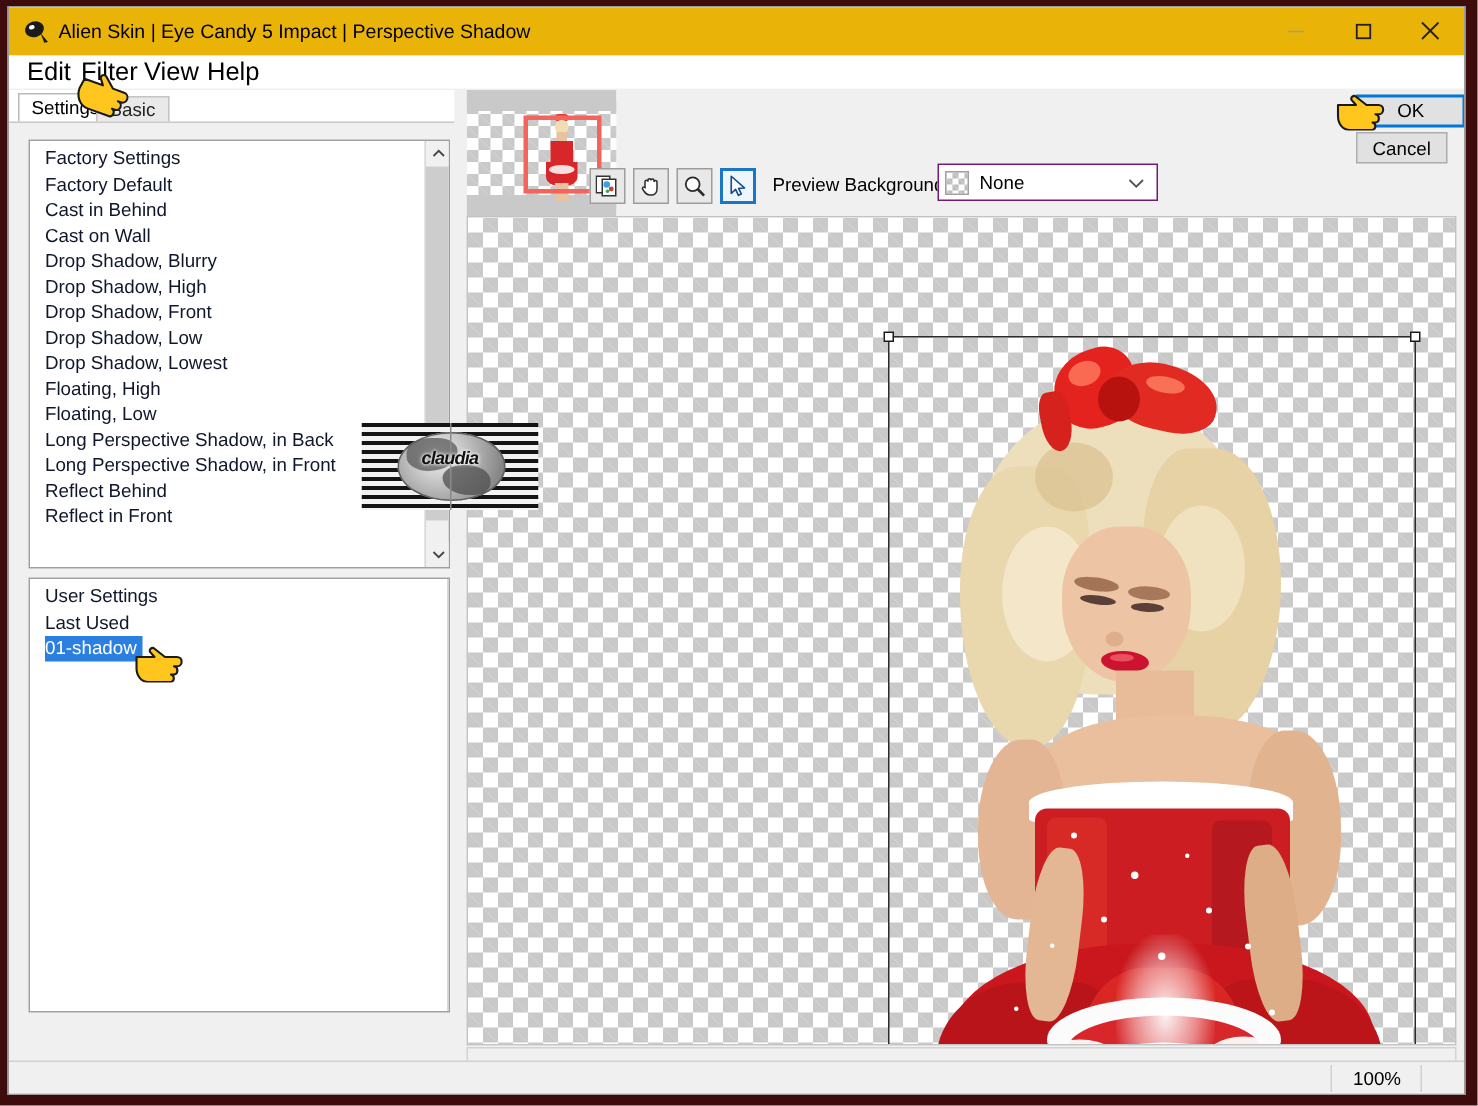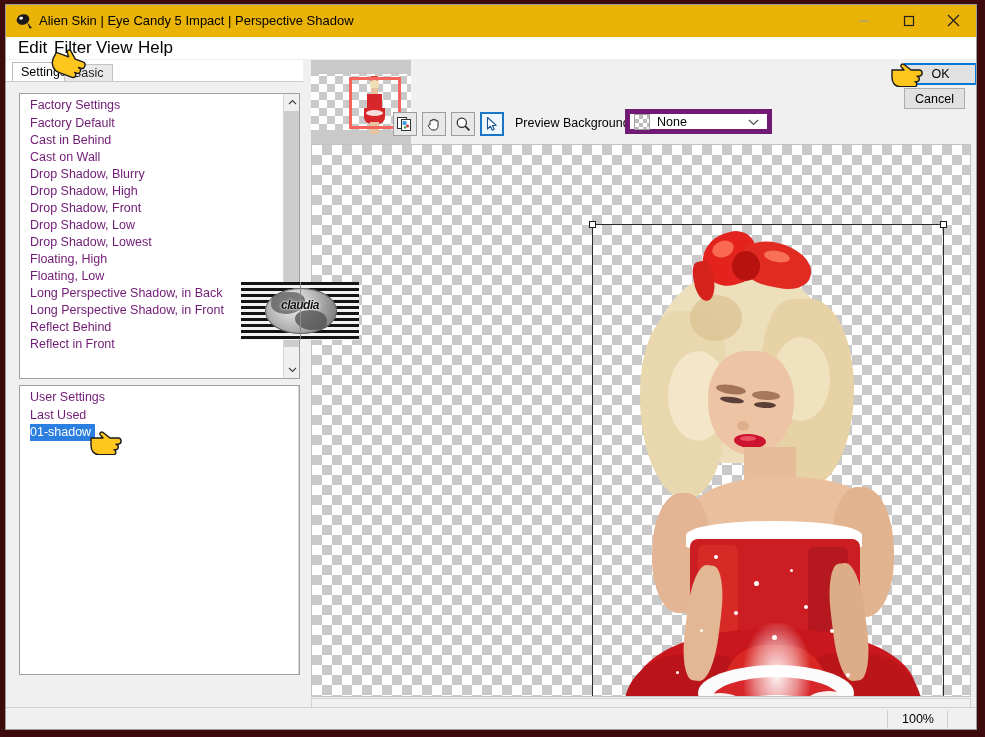--- a/index.html
+++ b/index.html
@@ -73,21 +73,21 @@
     box-sizing:border-box;overflow:hidden;
   }
   #factory-list{left:13px;top:11px;width:281px;height:286px;}
   #user-list{left:13px;top:303px;width:281px;height:290px;}
   .listinner{
     position:absolute;left:0;top:0;right:17px;bottom:0;overflow:hidden;
   }
   #user-list .listinner{right:1px;}
   .litem{
     height:17px;line-height:17px;padding-left:10px;font-size:12.5px;
-    white-space:nowrap;color:#701a75;cursor:default;
+    white-space:nowrap;color:#0f172a;cursor:default;
   }
   .litem.header{padding-top:2px;height:19px;line-height:19px;}
   .litem.sel{
     background:#2a7fe0;color:#ffffff;display:inline-block;padding-right:4px;
     margin-left:10px;padding-left:0;
   }
   .selrow{height:17px;line-height:17px;}
   
   .vscroll{
     position:absolute;right:0;top:0;width:16px;height:100%;
@@ -129,21 +129,21 @@
     background:#e8e8e8;border:1px solid #9d9d9d;
     display:flex;align-items:center;justify-content:center;cursor:default;
   }
   .tbtn.active{border:2px solid #1b76c8;background:#eef6fd;}
   .pbg-label{
     position:absolute;left:212px;top:53px;height:20px;line-height:20px;
     font-size:12.5px;white-space:nowrap;
   }
   .pbg-select{
     position:absolute;left:322px;top:49px;width:147px;height:25px;
-    background:#ffffff;border:5px solid #701a75;box-sizing:border-box;
+    background:#ffffff;border:1px solid #701a75;box-sizing:border-box;
     display:flex;align-items:center;cursor:default;
   }
   .pbg-swatch{
     width:16px;height:16px;margin-left:4px;border:1px solid #a0a0a0;
     box-sizing:border-box;
     background-image:
       linear-gradient(45deg,#bdbdbd 25%,transparent 25%,transparent 75%,#bdbdbd 75%),
       linear-gradient(45deg,#bdbdbd 25%,#ffffff 25%,#ffffff 75%,#bdbdbd 75%);
     background-size:8px 8px;background-position:0 0,4px 4px;
   }

